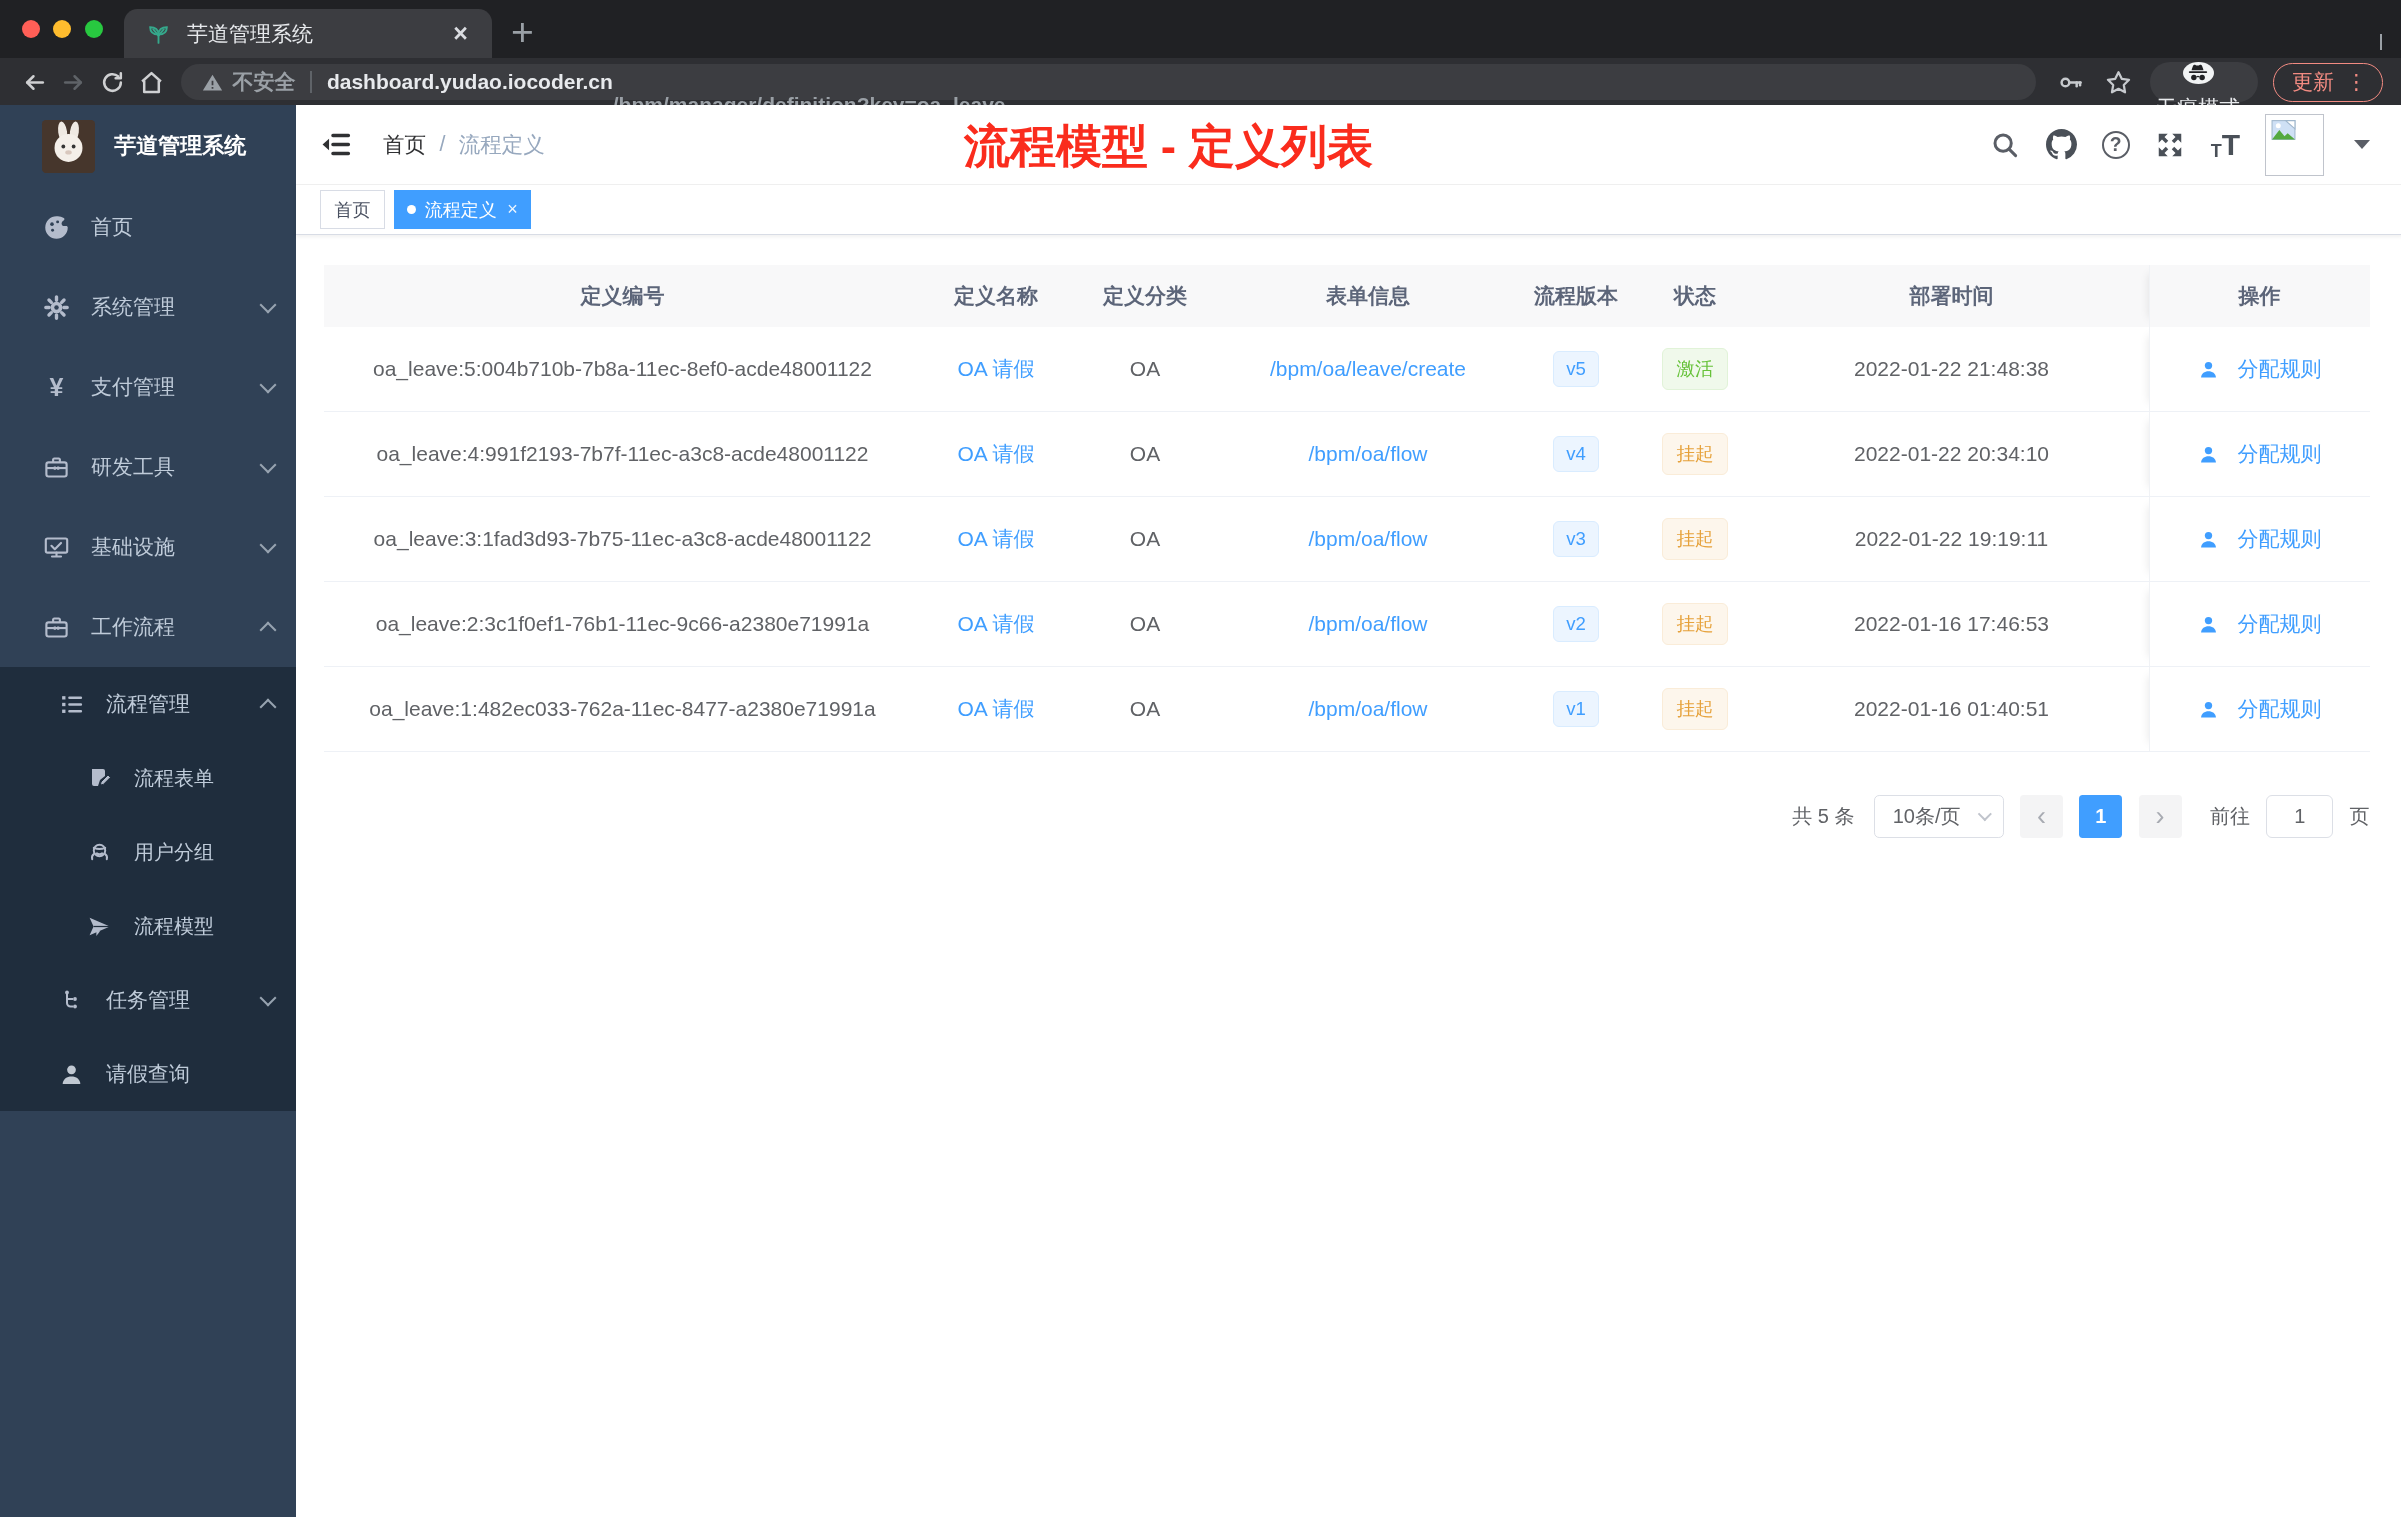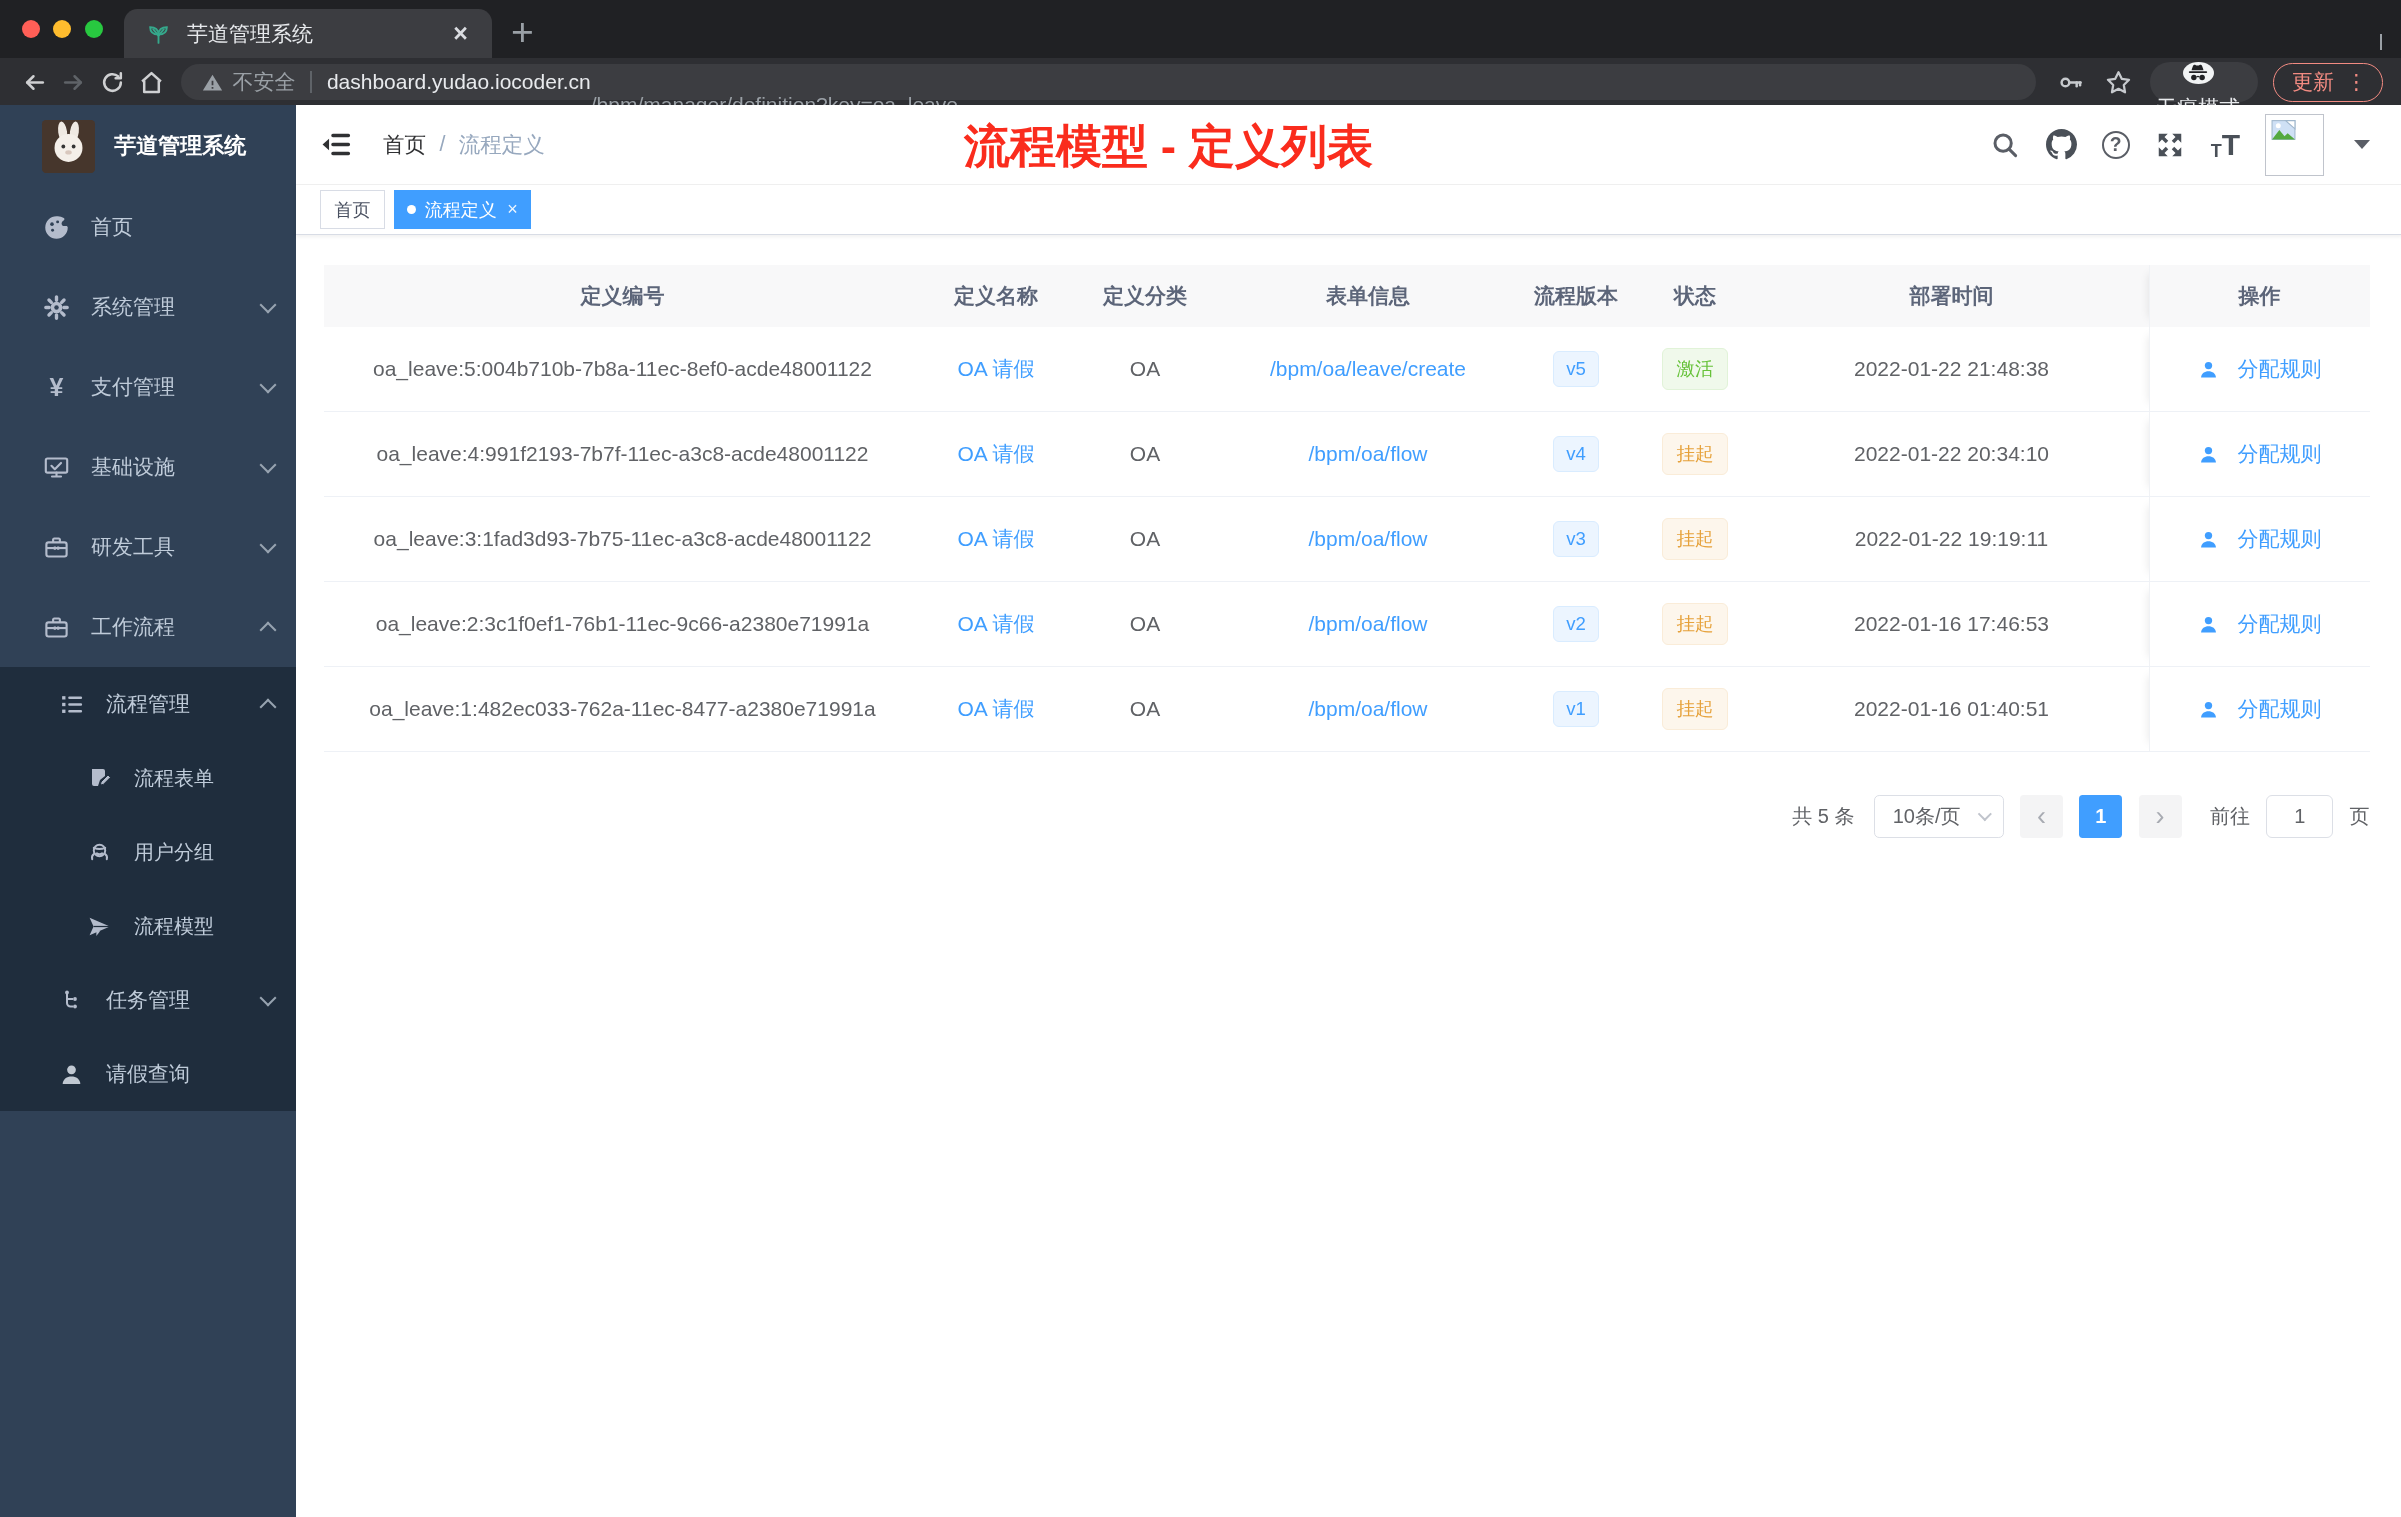--- a/index.html
+++ b/index.html
@@ -13,21 +13,21 @@
   .light.red{background:#ff5f57;} .light.yellow{background:#febc2e;} .light.green{background:#28c840;}
   .tab { width:368px; height:49px; background:#3c3d41; border-radius:13.4px 13.4px 0 0; display:flex; align-items:center; padding:0 18px 0 22px; color:#e8eaed; font-size:21px; }
   .tab .favicon { width:25px; height:25px; margin-right:16.3px; }
   .tab .tab-title { flex:1; white-space:nowrap; overflow:hidden; }
   .tab .tab-close { color:#dadce0; font-size:25px; font-weight:bold; padding:0 6px; cursor:default; }
   .newtab { color:#9aa0a6; font-size:39px; font-weight:300; margin:0 0 7.4px 19.3px; line-height:1; }
   .tabsearch { position:absolute; right:19.3px; bottom:10.4px; color:#9aa0a6; }
   .toolbar { height:48px; background:#2e2f33; display:flex; align-items:center; padding:0 18px; gap:6px; }
   .nav-ic { width:33px; height:33px; display:flex; align-items:center; justify-content:center; color:#cfd0d2; }
   .nav-ic.dim { color:#5f6368; }
-  .omnibox { flex:1; height:36px; background:#3c3d41; border-radius:18px; margin:0 12px 0 7.4px; display:flex; align-items:center; padding:0 21px; font-size:21px; }
+  .omnibox { flex:1; height:36px; background:#3c3d41; border-radius:18px; margin:0 12px 0 7.4px; display:flex; align-items:center; padding:0 21px; font-size:21px;font-weight:bold; }
   .omni-sec { color:#9aa0a6; display:flex; align-items:center; gap:9px; }
   .omni-div { width:1.5px; height:22px; background:#5f6368; margin:0 15px; }
   .omni-host { color:#e8eaed; }
   .omni-path { color:#9aa0a6;margin-top:45px; }
   .tool-right { display:flex; align-items:center; gap:15px; }
   .incog { height:40px; background:#3c3d41; border-radius:20px; display:flex; align-items:center; gap:10.4px; padding:0 18px 0 6px; color:#e8eaed; font-size:21px;flex-direction:column; }
   .incog-circ { width:31px; height:31px; background:#f1f3f4; border-radius:50%; display:flex; align-items:center; justify-content:center; }
   .update-btn { height:39px; border:1.9px solid #f28b82; border-radius:19.3px; color:#f28b82; font-size:21px; display:flex; align-items:center; gap:12px; padding:0 15px 0 18px; }
   .update-dots { font-size:21px; letter-spacing:0; }
 
@@ -243,40 +243,40 @@
       </div>
 
       <div class="menu-item">
         <span class="mi-icon yen">¥</span>
         <span class="mi-label">支付管理</span>
         <span class="chev"></span>
       </div>
 
       <div class="menu-item">
         <span class="mi-icon">
-          <svg width="27" height="27" viewBox="0 0 24 24" fill="none" stroke="#b4bccc" stroke-width="1.9" stroke-linecap="round" stroke-linejoin="round">
-              <rect x="2.5" y="4" width="19" height="12.5" rx="1.5"></rect>
-              <path d="m7.5 10.5 3 3 5.5-5.5"></path>
-              <path d="M12 16.5v3.5M8 20h8"></path>
-            </svg>
-        </span>
-        <span class="mi-label">基础设施</span>
-        <span class="chev"></span>
-      </div>
-
-      <div class="menu-item">
-        <span class="mi-icon">
           <svg width="27" height="27" viewBox="0 0 24 24" fill="none" stroke="#b4bccc" stroke-width="1.9" stroke-linejoin="round">
               <rect x="3" y="7.5" width="18" height="12.5" rx="2"></rect>
               <path d="M9 7.5V4.8A1 1 0 0 1 10 4h4a1 1 0 0 1 1 .8v2.7"></path>
               <path d="M3 12.5h18"></path>
               <path d="M10.5 11v3M13.5 11v3"></path>
             </svg>
         </span>
         <span class="mi-label">研发工具</span>
+        <span class="chev"></span>
+      </div>
+
+      <div class="menu-item">
+        <span class="mi-icon">
+          <svg width="27" height="27" viewBox="0 0 24 24" fill="none" stroke="#b4bccc" stroke-width="1.9" stroke-linecap="round" stroke-linejoin="round">
+              <rect x="2.5" y="4" width="19" height="12.5" rx="1.5"></rect>
+              <path d="m7.5 10.5 3 3 5.5-5.5"></path>
+              <path d="M12 16.5v3.5M8 20h8"></path>
+            </svg>
+        </span>
+        <span class="mi-label">基础设施</span>
         <span class="chev"></span>
       </div>
 
       <div class="menu-item">
         <span class="mi-icon">
           <svg width="27" height="27" viewBox="0 0 24 24" fill="none" stroke="#b4bccc" stroke-width="1.9" stroke-linejoin="round">
               <rect x="3" y="7.5" width="18" height="12.5" rx="2"></rect>
               <path d="M9 7.5V4.8A1 1 0 0 1 10 4h4a1 1 0 0 1 1 .8v2.7"></path>
               <path d="M3 12.5h18"></path>
               <path d="M10.5 11v3M13.5 11v3"></path>

